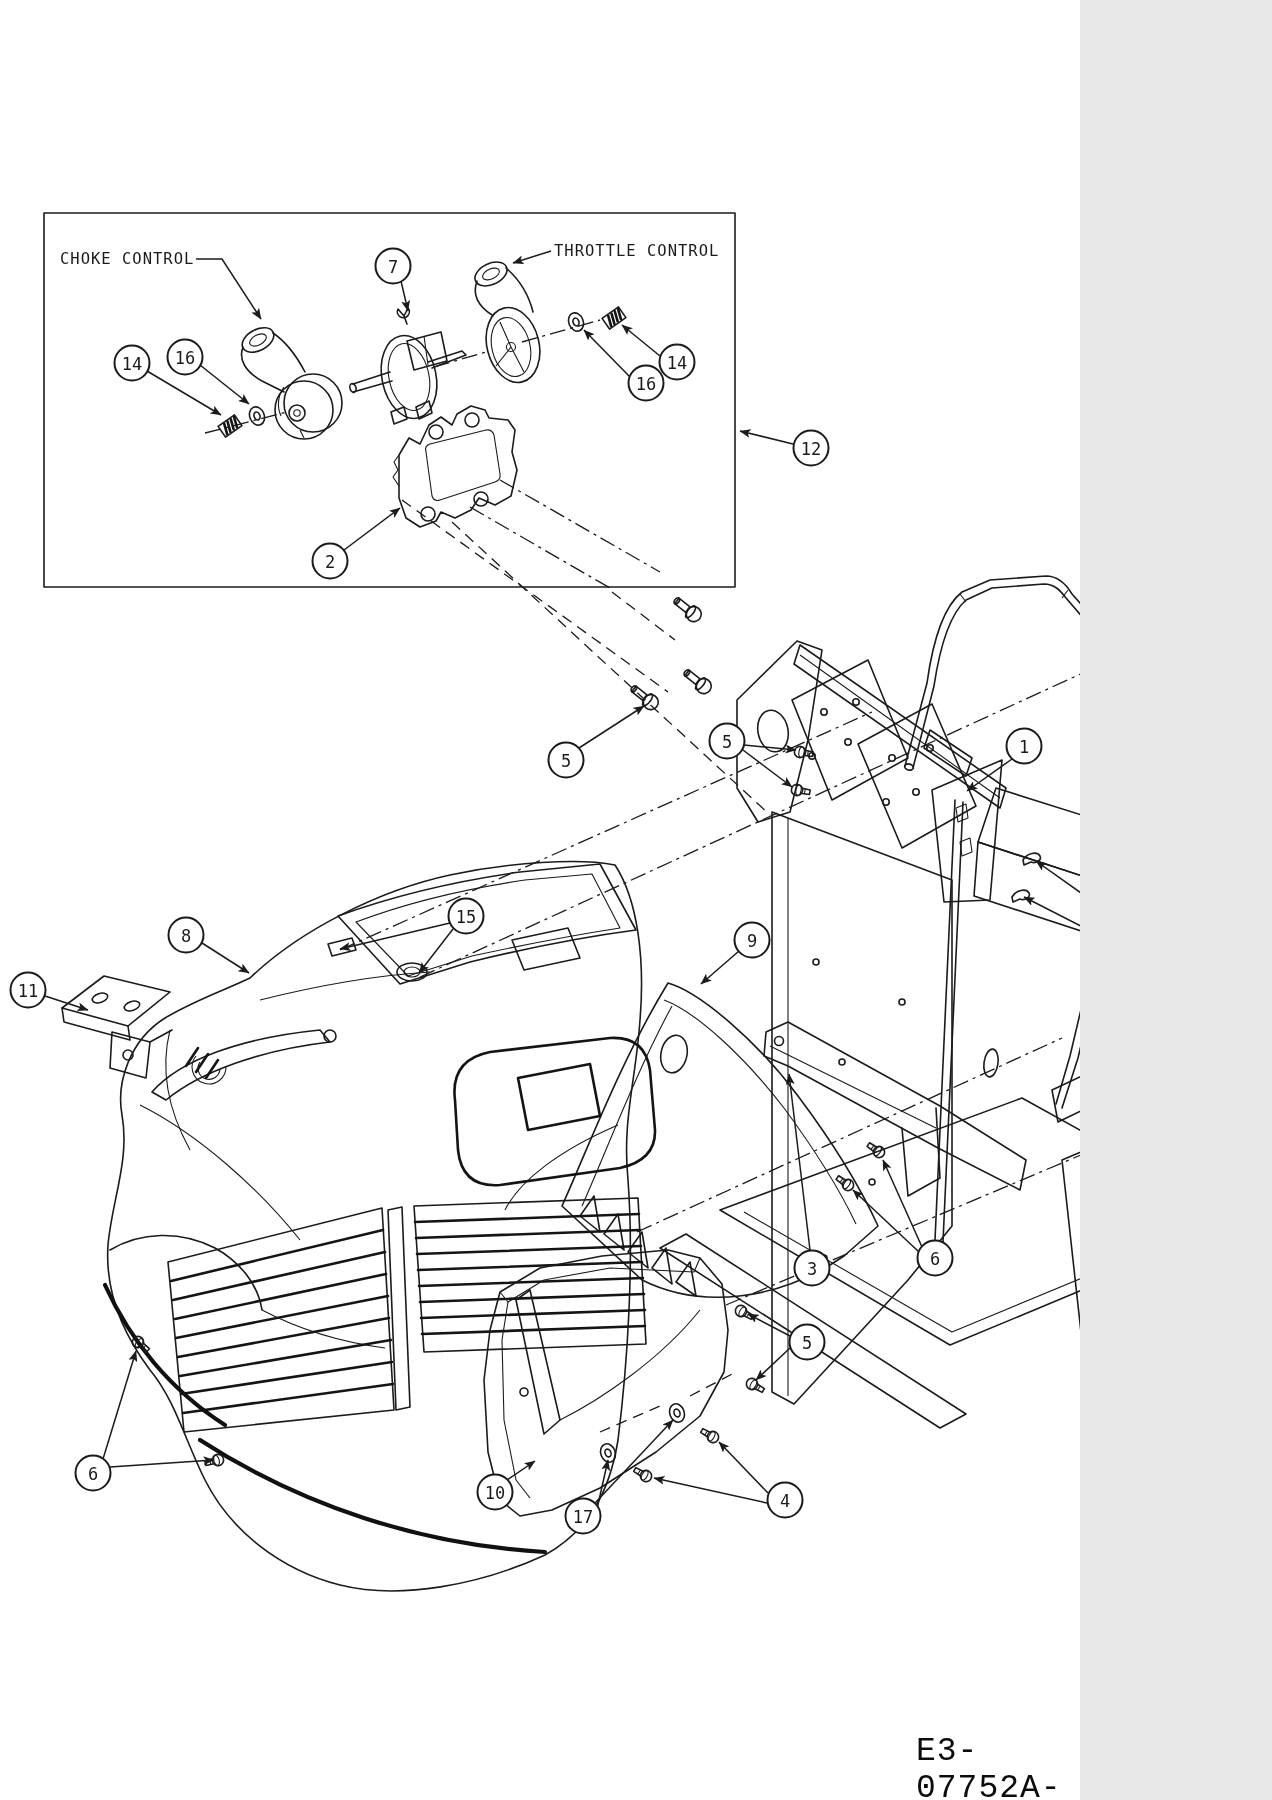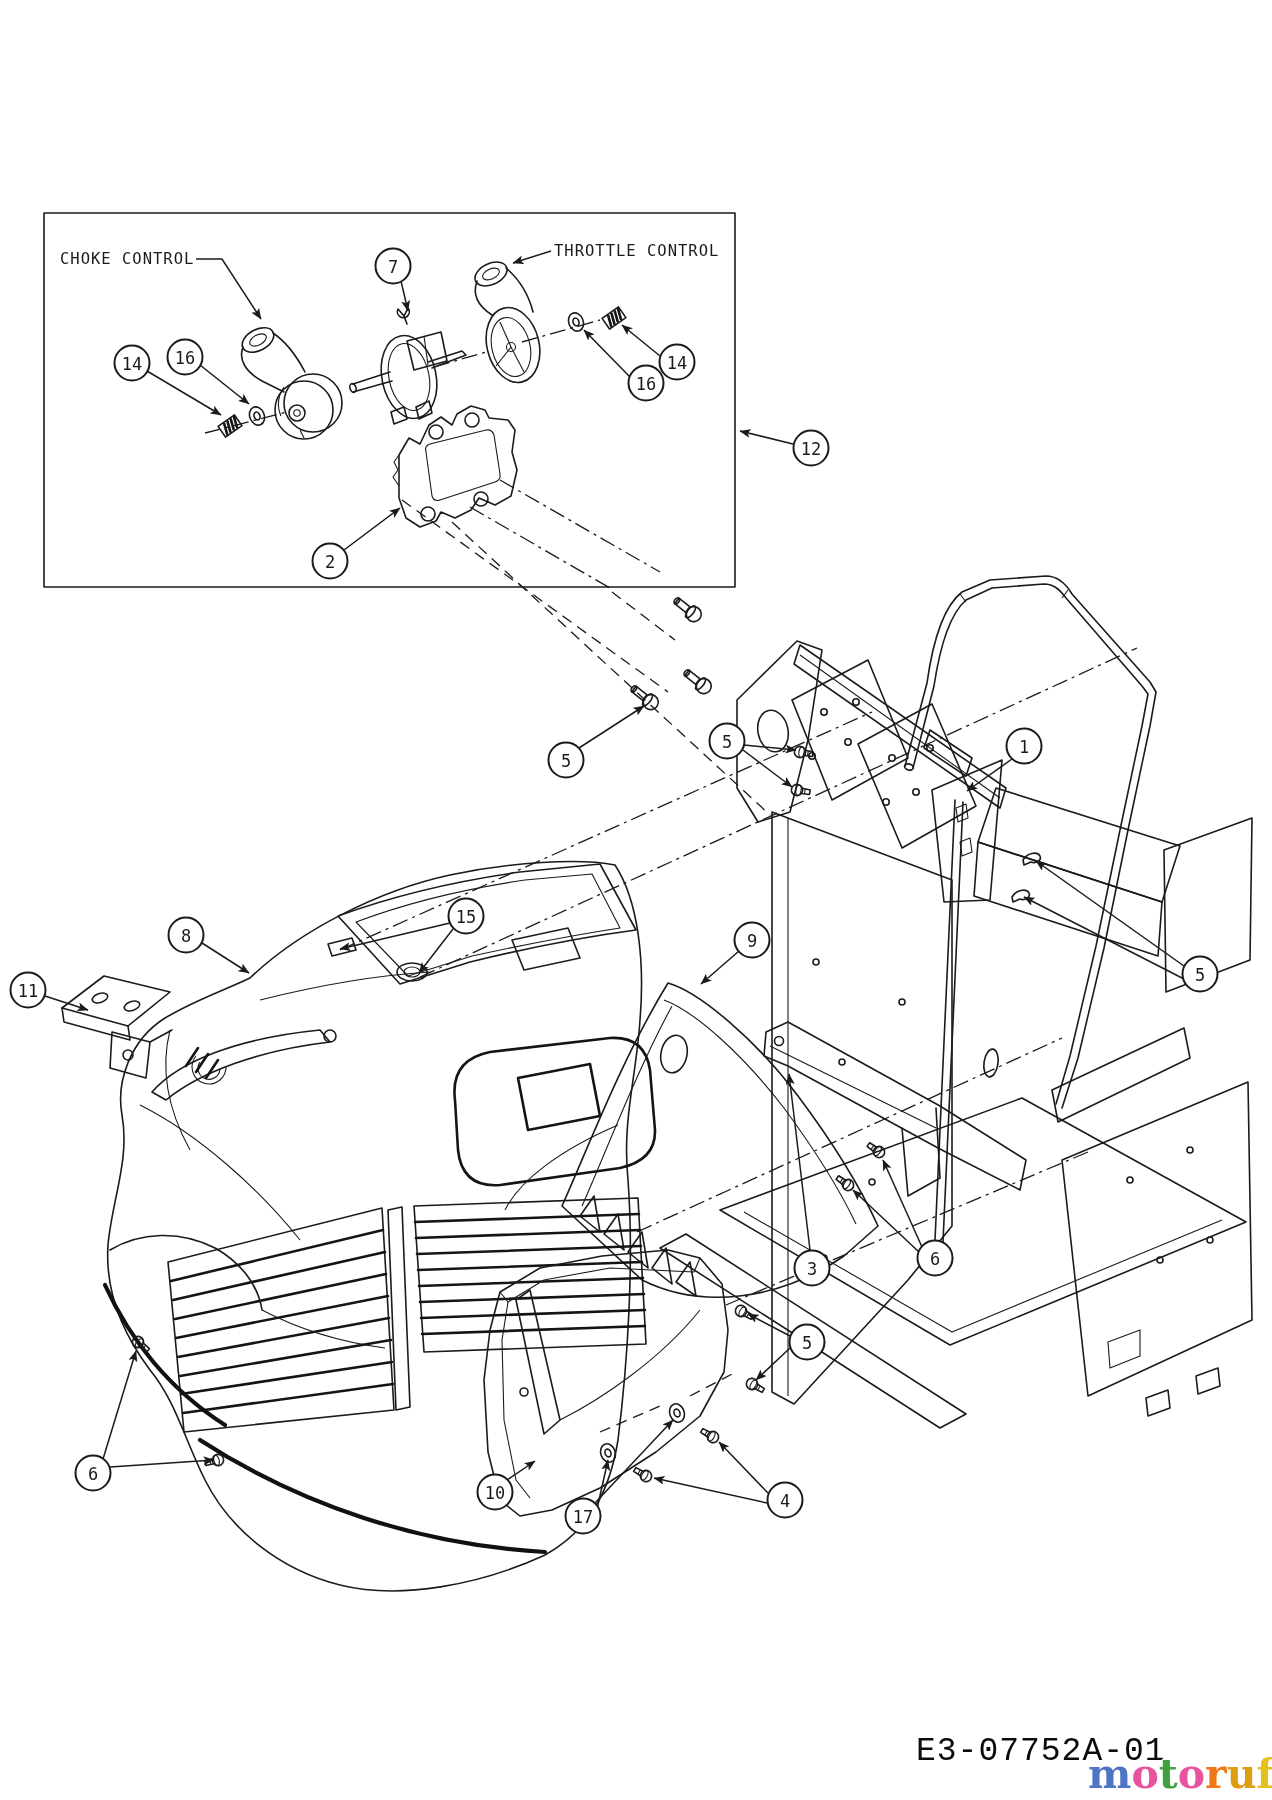--- a/index.html
+++ b/index.html
@@ -1,17 +1,17 @@
 <!DOCTYPE html>
 <html><head>
 <meta charset="utf-8">
 <style>
   html,body{margin:0;padding:0;background:#e8e8e8;}
-  .canvas{position:relative;width:1272px;height:1800px;background:#ffffff;overflow:hidden;
-          font-family:"DejaVu Sans Mono", monospace;}
+  .canvas{position:relative;width:1056px;height:1800px;background:#ffffff;overflow:hidden;
+          font-family:"DejaVu Sans Mono", monospace;padding-left:24px;}
   svg{position:absolute;left:0;top:0;}
   svg *{vector-effect:non-scaling-stroke;}
   .ln{fill:none;stroke:#1b1b1b;stroke-width:1.6;stroke-linejoin:round;stroke-linecap:round;}
   .lnthin{fill:none;stroke:#1b1b1b;stroke-width:1.1;stroke-linejoin:round;}
   .lnheavy{fill:none;stroke:#111;stroke-width:4.2;stroke-linejoin:round;stroke-linecap:round;}
   .lnmed{fill:none;stroke:#141414;stroke-width:2.6;stroke-linejoin:round;stroke-linecap:round;}
   .dashdot{fill:none;stroke:#1b1b1b;stroke-width:1.3;stroke-dasharray:16 5 3 5;}
   .dash{fill:none;stroke:#1b1b1b;stroke-width:1.3;stroke-dasharray:11 7;}
   .callout-circle{fill:#ffffff;stroke:#1b1b1b;stroke-width:2;}
   .callout-num{font-family:"DejaVu Sans Mono",monospace;font-size:17px;fill:#1b1b1b;

